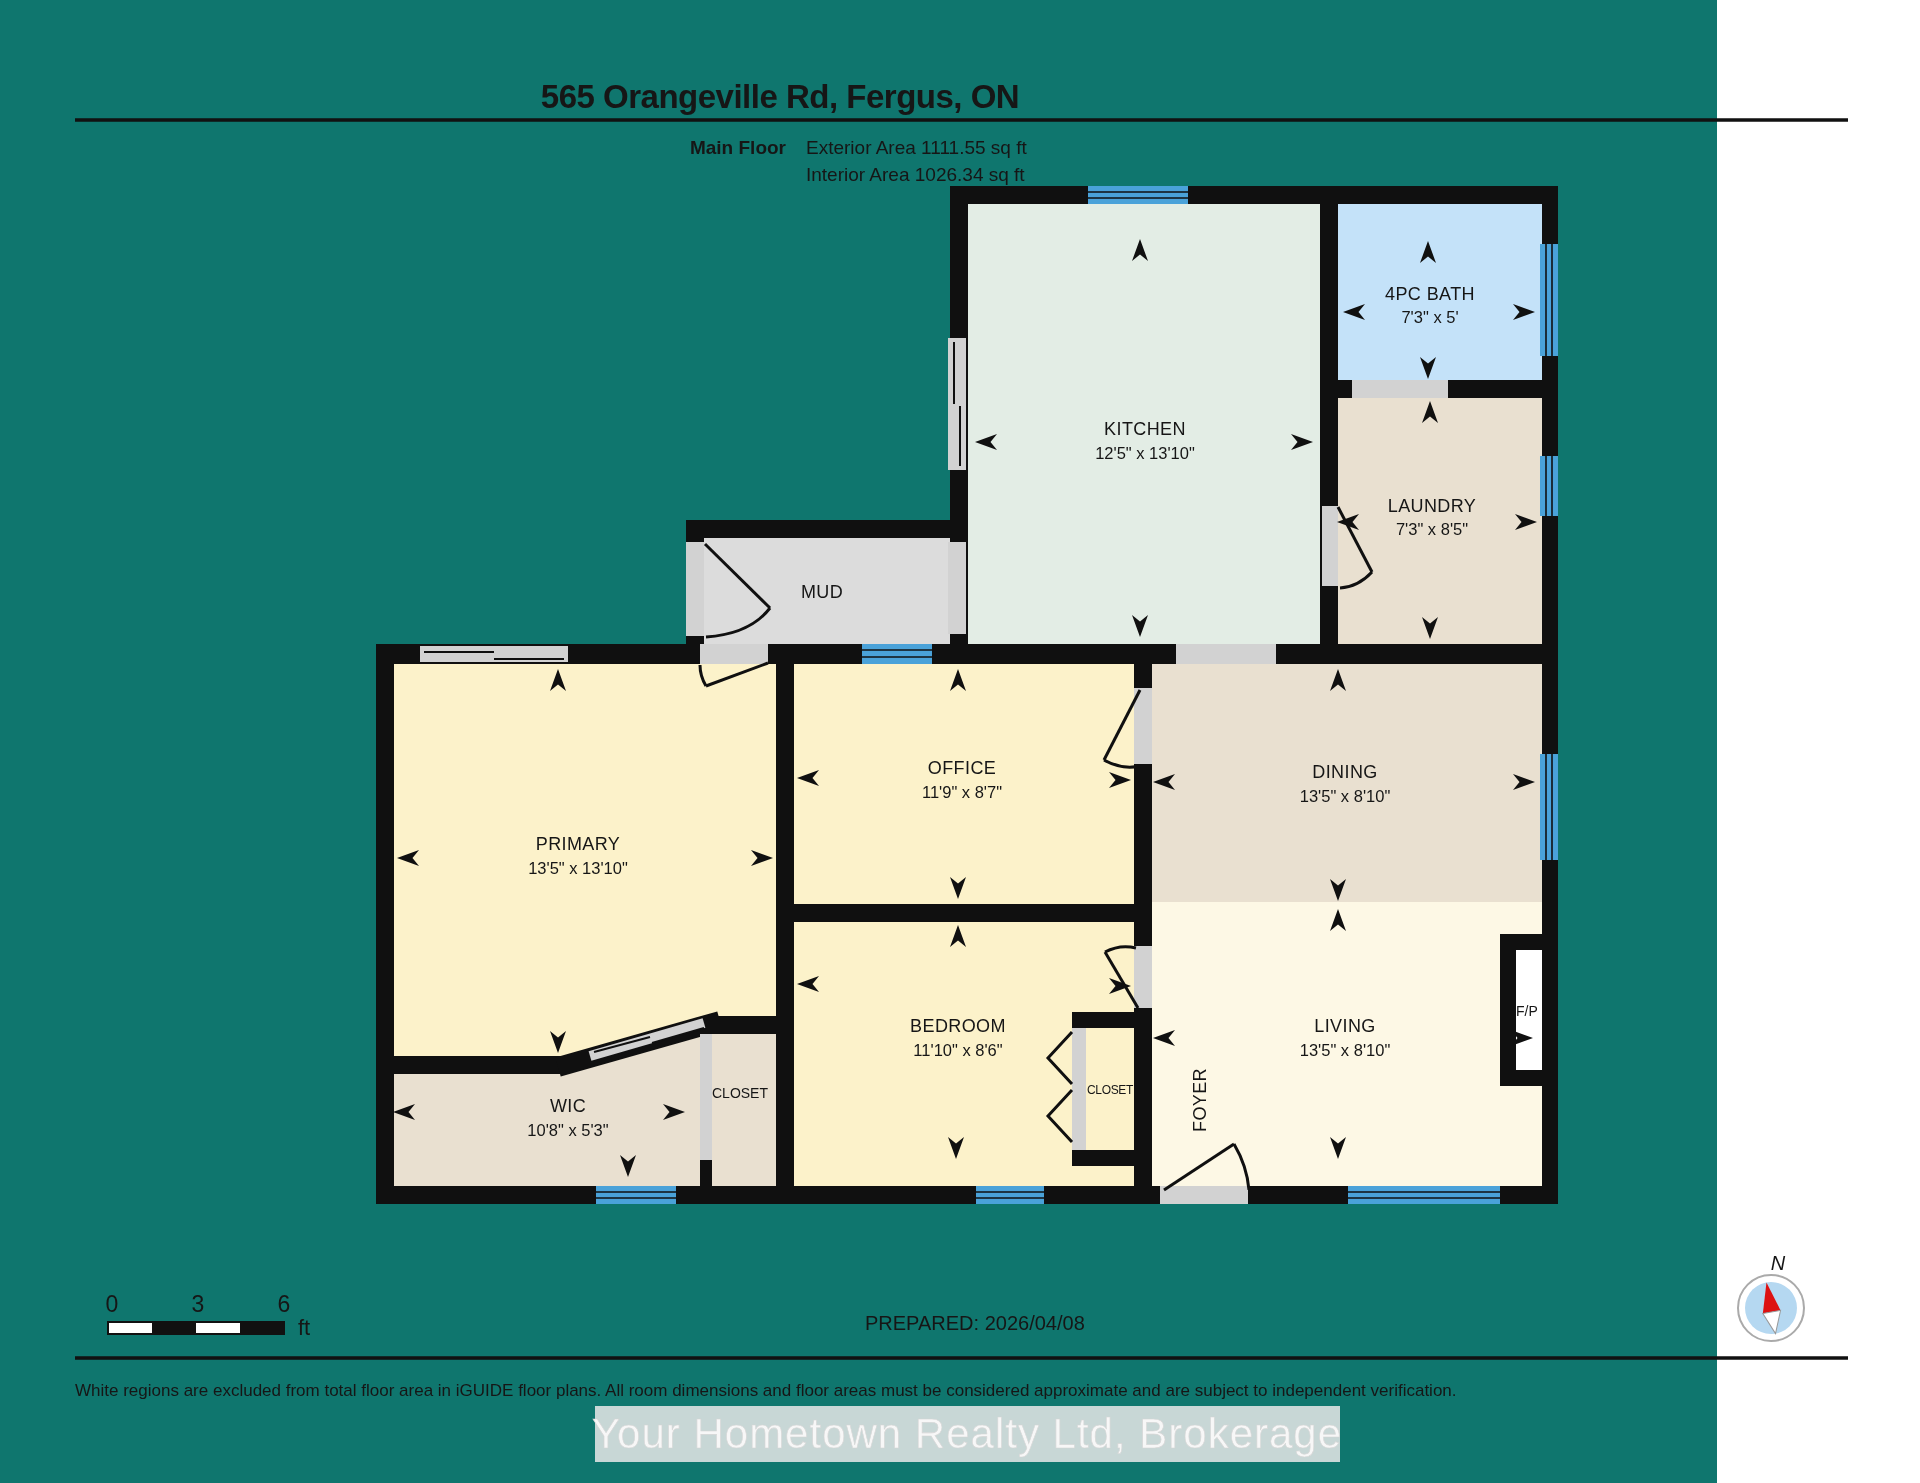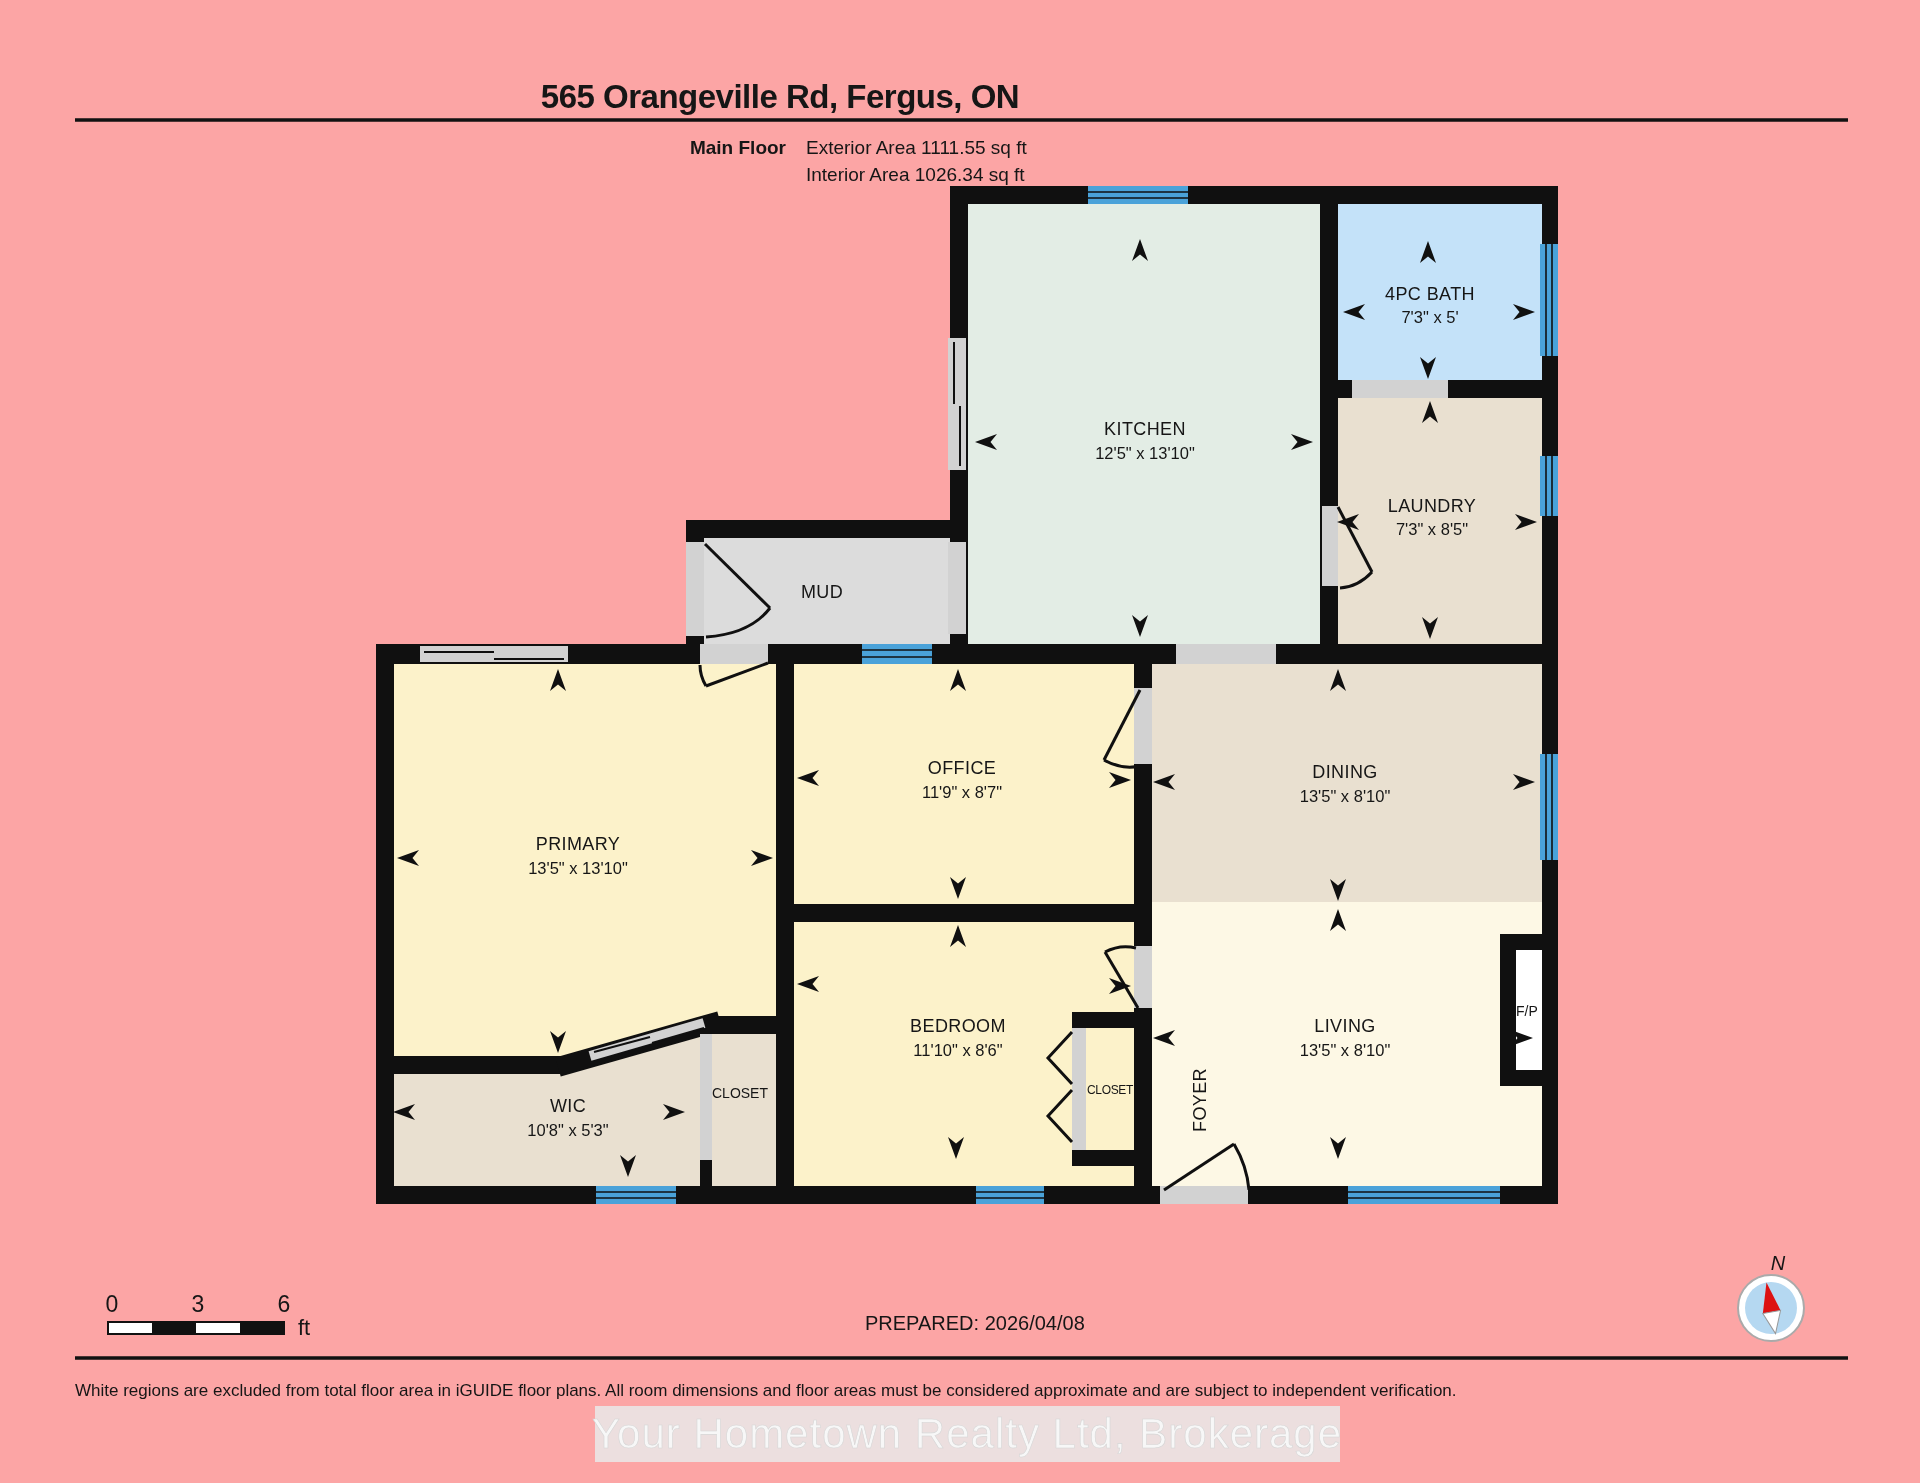--- a/index.html
+++ b/index.html
@@ -1,16 +1,16 @@
 <!DOCTYPE html>
 <html><head>
 <meta charset="utf-8">
 <style>
   html,body{margin:0;padding:0;background:#ffffff;}
-  .page{width:1920px;height:1483px;position:relative;background:#fca5a5;
+  .page{width:1717px;height:1483px;position:relative;background:#0f766e;
         font-family:"Liberation Sans", sans-serif;}
   svg text{font-family:"Liberation Sans", sans-serif;fill:#161616;}
   .title{font-size:33px;font-weight:bold;letter-spacing:-0.5px;}
   .hdr-bold{font-size:19px;font-weight:bold;}
   .hdr-reg{font-size:19px;}
   .room-name{font-size:18px;letter-spacing:0.4px;}
   .room-dims{font-size:16.5px;}
   .room-small{font-size:14px;}
   .room-tiny{font-size:12px;letter-spacing:-0.3px;}
   .scale-num{font-size:23px;}

